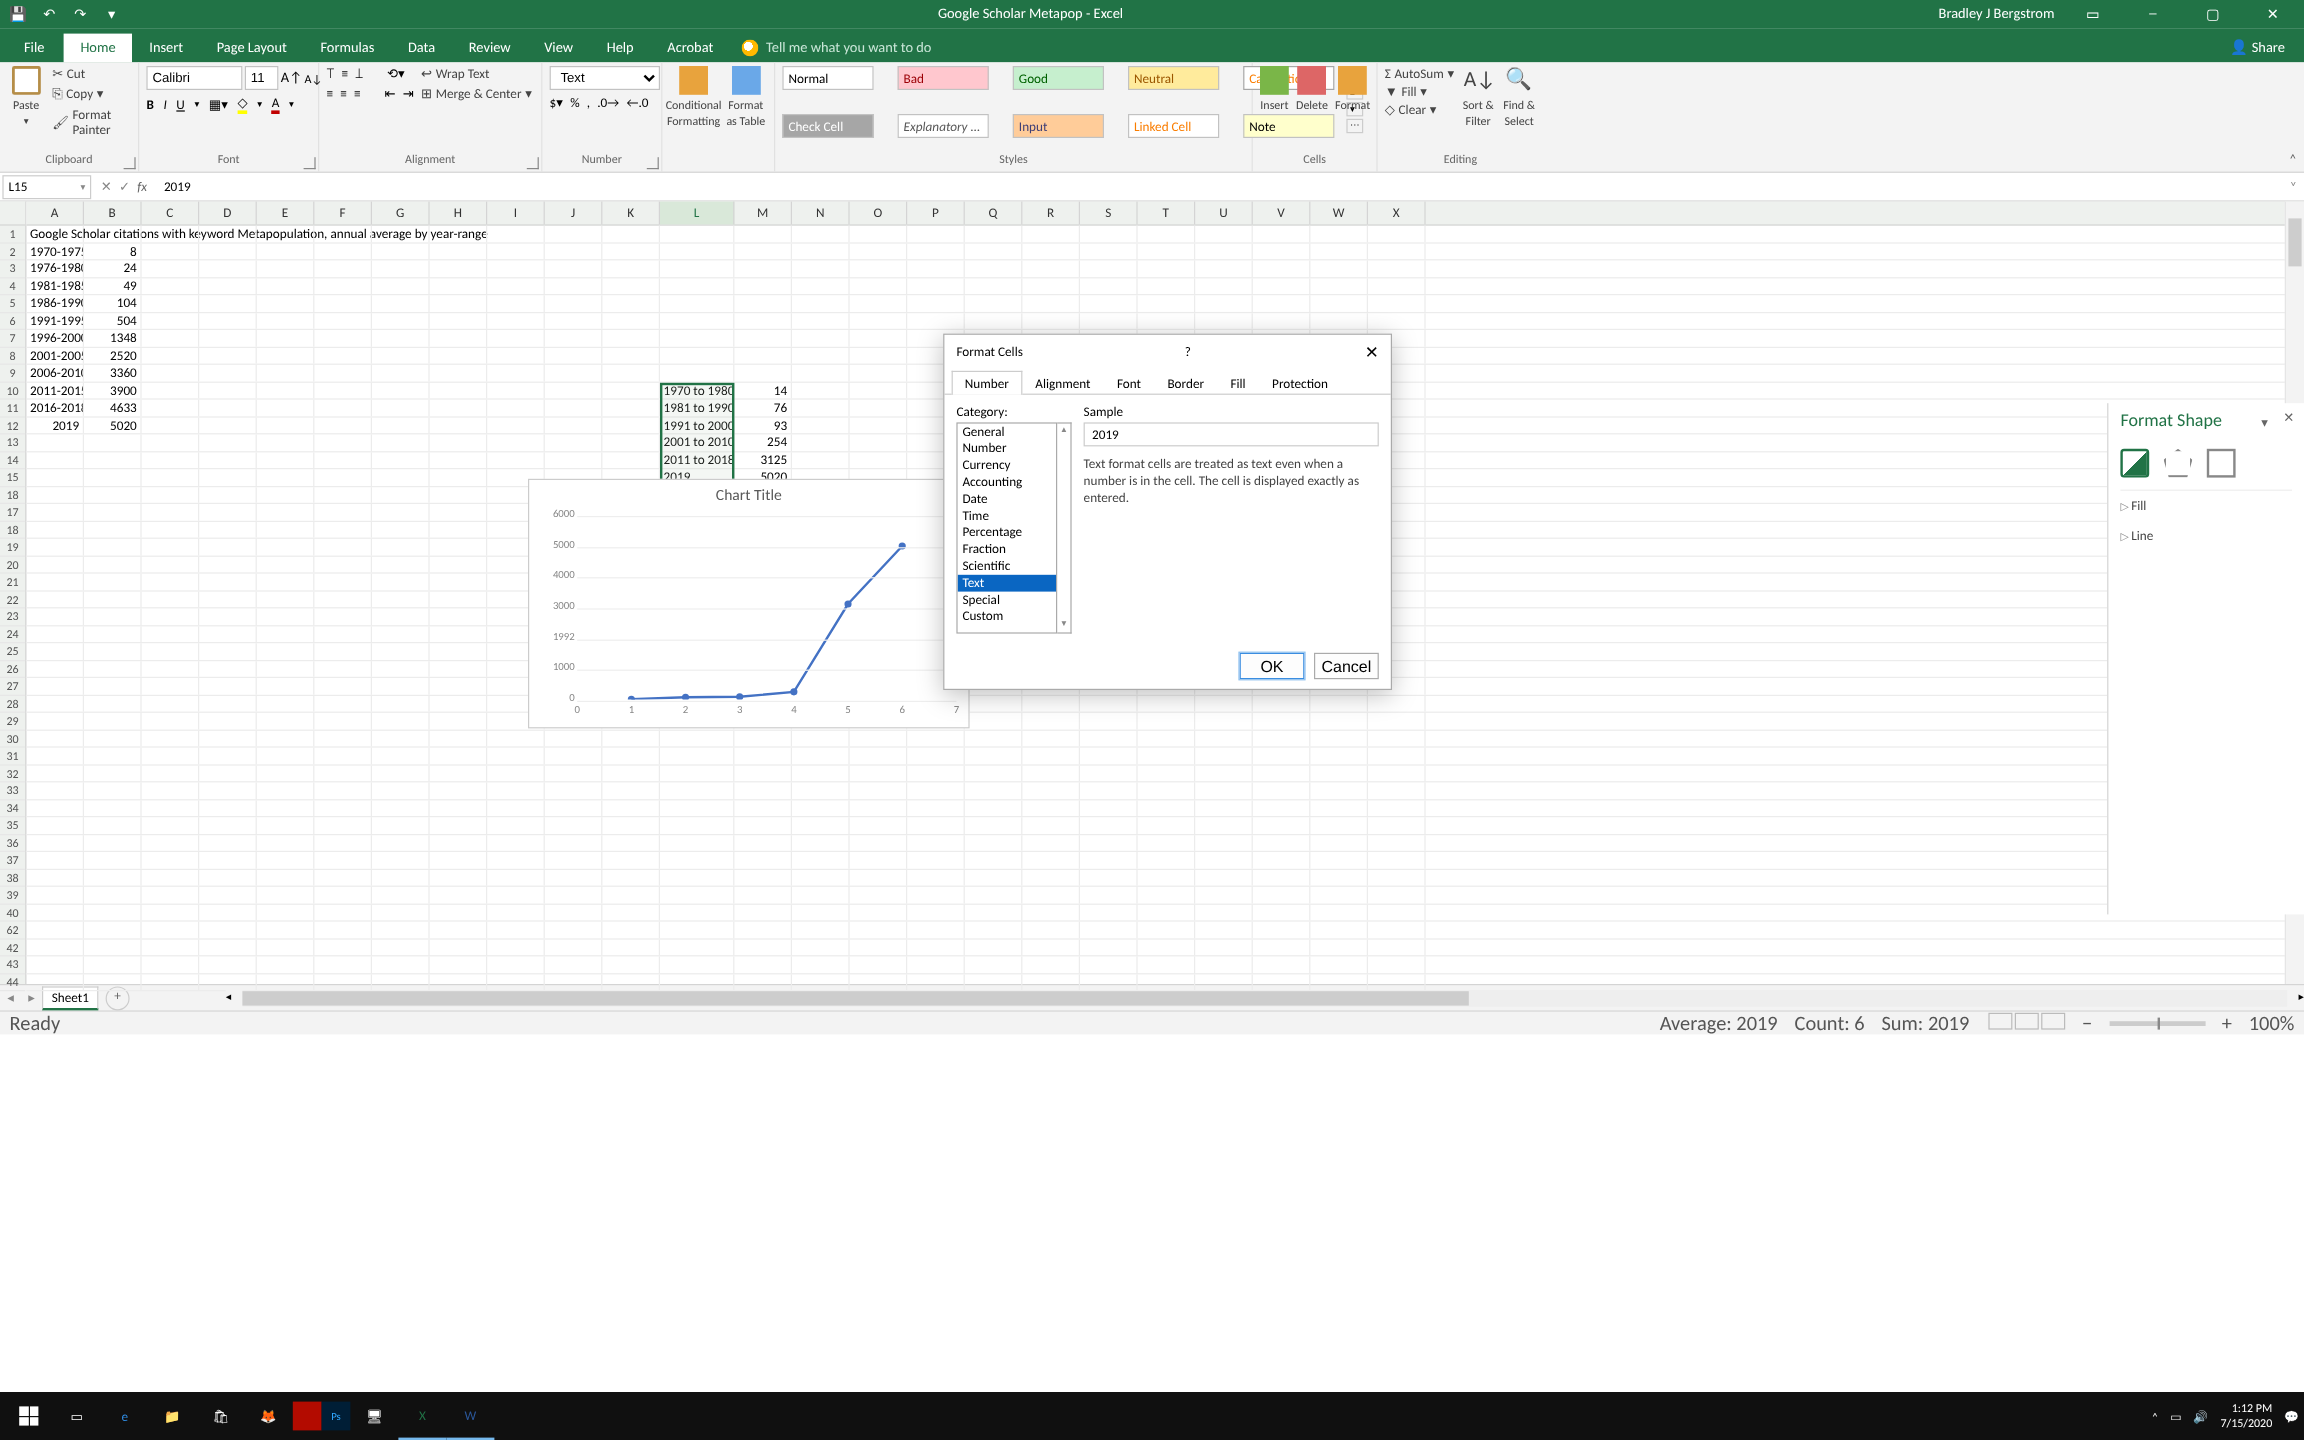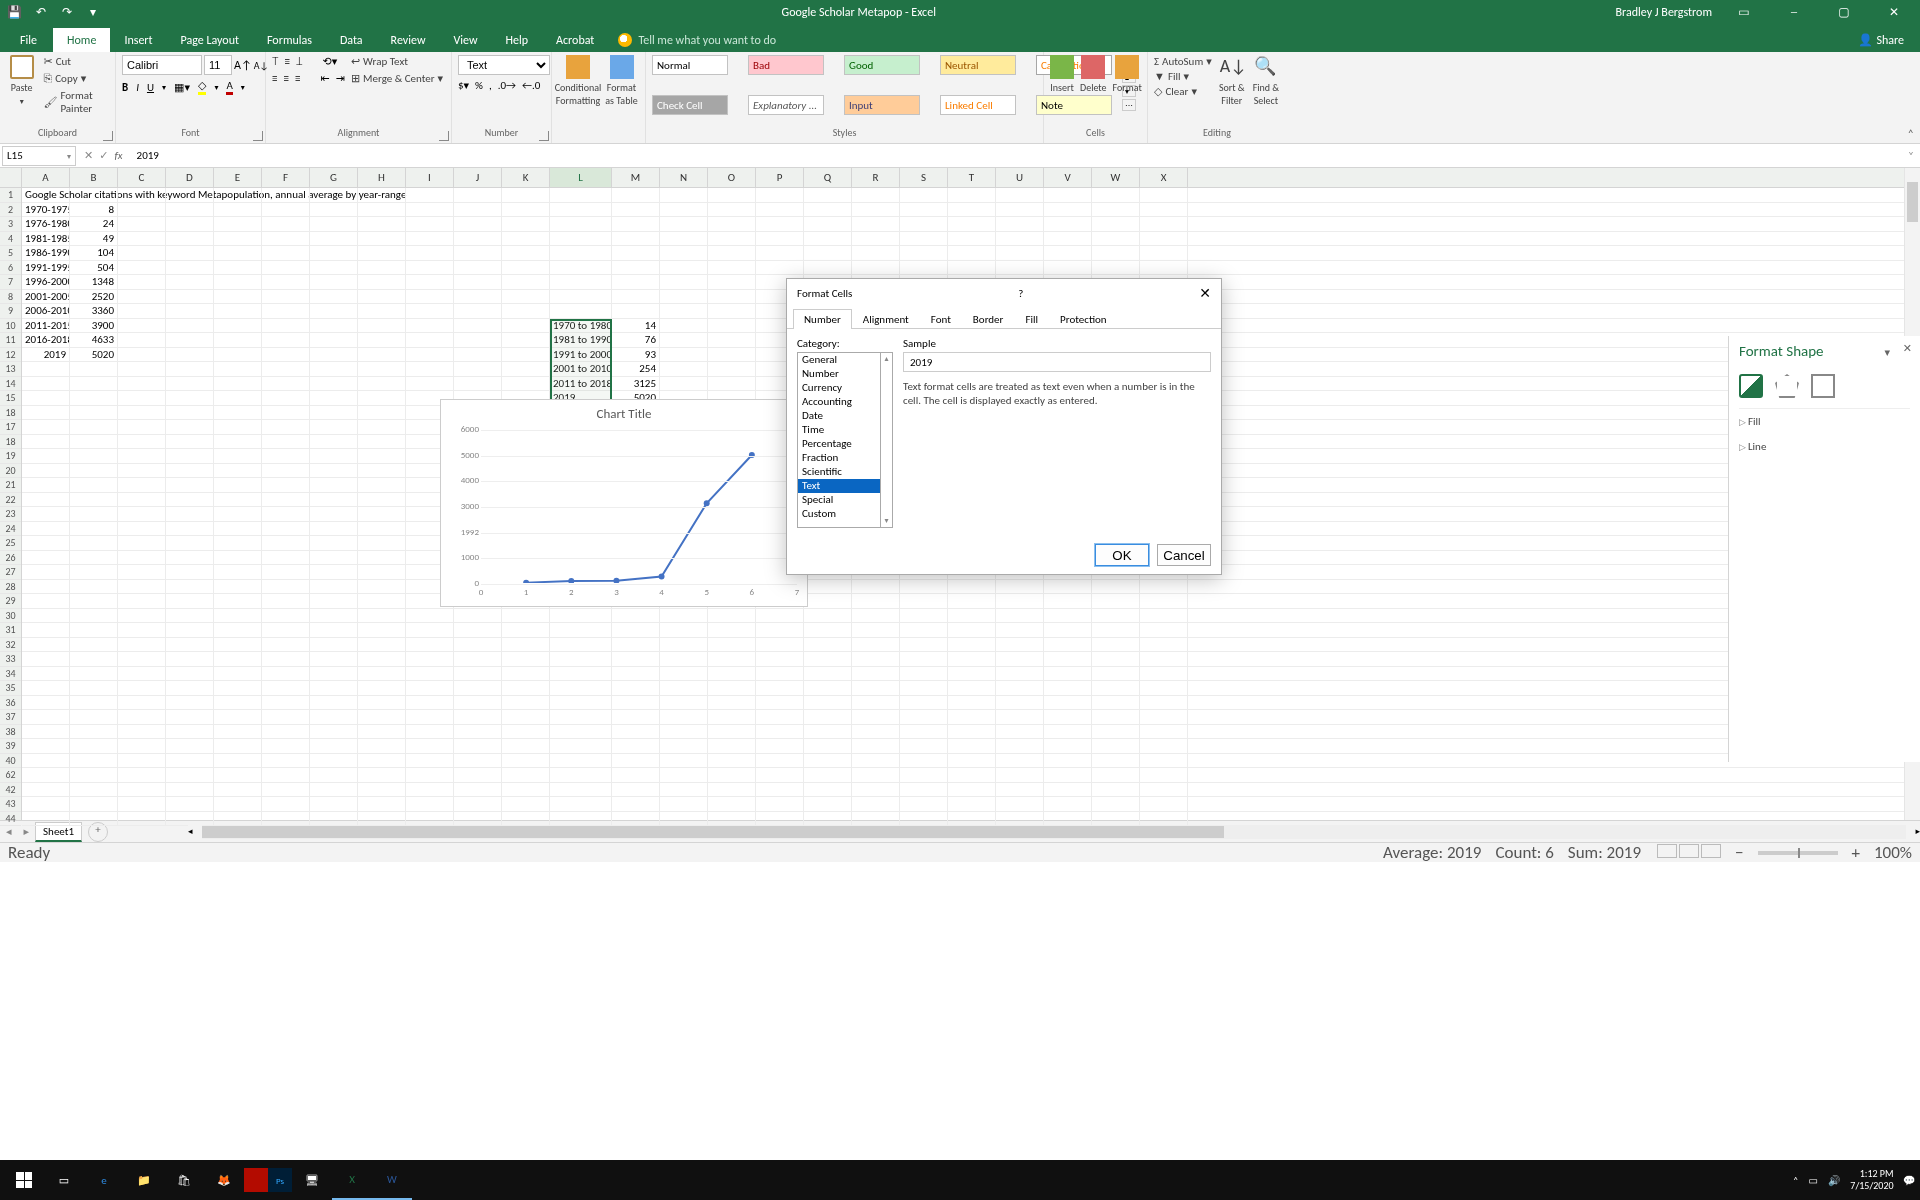--- a/index.html
+++ b/index.html
@@ -99,31 +99,31 @@
 .hscroll .thumb { position: absolute; left: 0; width: 60%; top: 1px; bottom: 1px; background: #cdcdcd; }
 
 
 .statusbar { height: 20px; background: #f3f3f3; border-top: 1px solid #d4d4d4; display: flex; align-items: center; font-size: 17px; color: #555; padding: 0 8px; }
 .statusbar .right { margin-left: auto; display: flex; align-items: center; gap: 14px; }
 .viewbtns span { width: 20px; height: 14px; border: 1px solid #bbb; display: inline-block; margin-left: 2px; }
 .zoom-slider { width: 80px; height: 4px; background: #ccc; position: relative; }
 .zoom-slider .t { position: absolute; width: 2px; height: 10px; background: #888; top: -3px; left: 50%; }
 
 
-.fmt-pane { position: absolute; right: 0; top: 168px; width: 192px; bottom: 58px; background: #fff; border-left: 1px solid #d4d4d4; padding: 6px 10px; }
+.fmt-pane { position: absolute; right: 0; top: 168px; width: 164px; bottom: 58px; background: #fff; border-left: 1px solid #d4d4d4; padding: 6px 10px; }
 .fmt-pane h2 { font-size: 15px; font-weight: 400; color: #217346; margin-bottom: 10px; }
 .fmt-pane .close { position: absolute; right: 8px; top: 6px; color: #666; }
 .fmt-pane .drop { position: absolute; right: 30px; top: 10px; color: #666; }
 .fmt-icons { display: flex; gap: 12px; padding: 4px 0 10px; border-bottom: 1px solid #eee; }
 .fmt-icons span { width: 24px; height: 24px; }
 .collapsible { padding: 6px 0; font-size: 11px; color: #444; }
 .collapsible::before { content: "▷ "; color: #888; font-size: 9px; }
 
 
-.dialog { position: absolute; top: 278px; left: 786px; width: 436px; background: #fff; border: 1px solid #aaa; box-shadow: 0 4px 20px rgba(0,0,0,0.25); font-size: 11px; }
+.dialog { position: absolute; top: 278px; left: 786px; width: 374px; background: #fff; border: 1px solid #aaa; box-shadow: 0 4px 20px rgba(0,0,0,0.25); font-size: 11px; }
 .dlg-title { padding: 6px 10px; display: flex; align-items: center; }
 .dlg-title .x { margin-left: auto; font-size: 14px; }
 .dlg-title .q { margin-left: auto; margin-right: 10px; }
 .dlg-tabs { display: flex; border-bottom: 1px solid #ccc; padding: 0 6px; }
 .dlg-tab { padding: 3px 10px; border: 1px solid transparent; border-bottom: none; position: relative; top: 1px; }
 .dlg-tab.active { border-color: #ccc; background: #fff; }
 .dlg-body { padding: 8px 10px; display: flex; gap: 10px; min-height: 200px; }
 .catlist { width: 84px; border: 1px solid #aaa; height: 176px; overflow: hidden; font-size: 11px; }
 .catlist .it { padding: 0 4px; line-height: 14px; }
 .catlist .it.sel { background: #0a66c2; color: #fff; }

